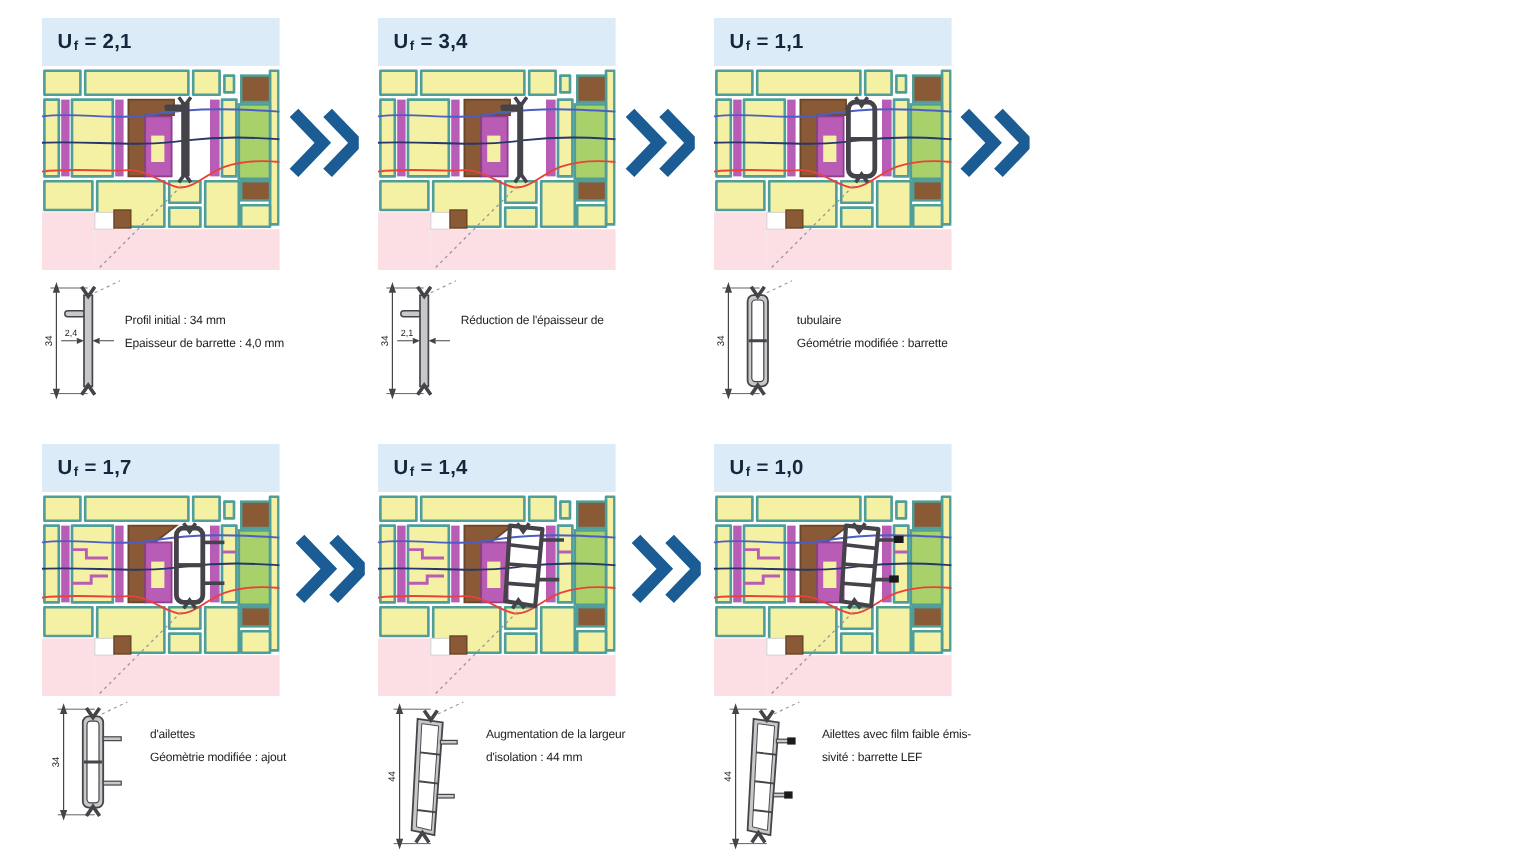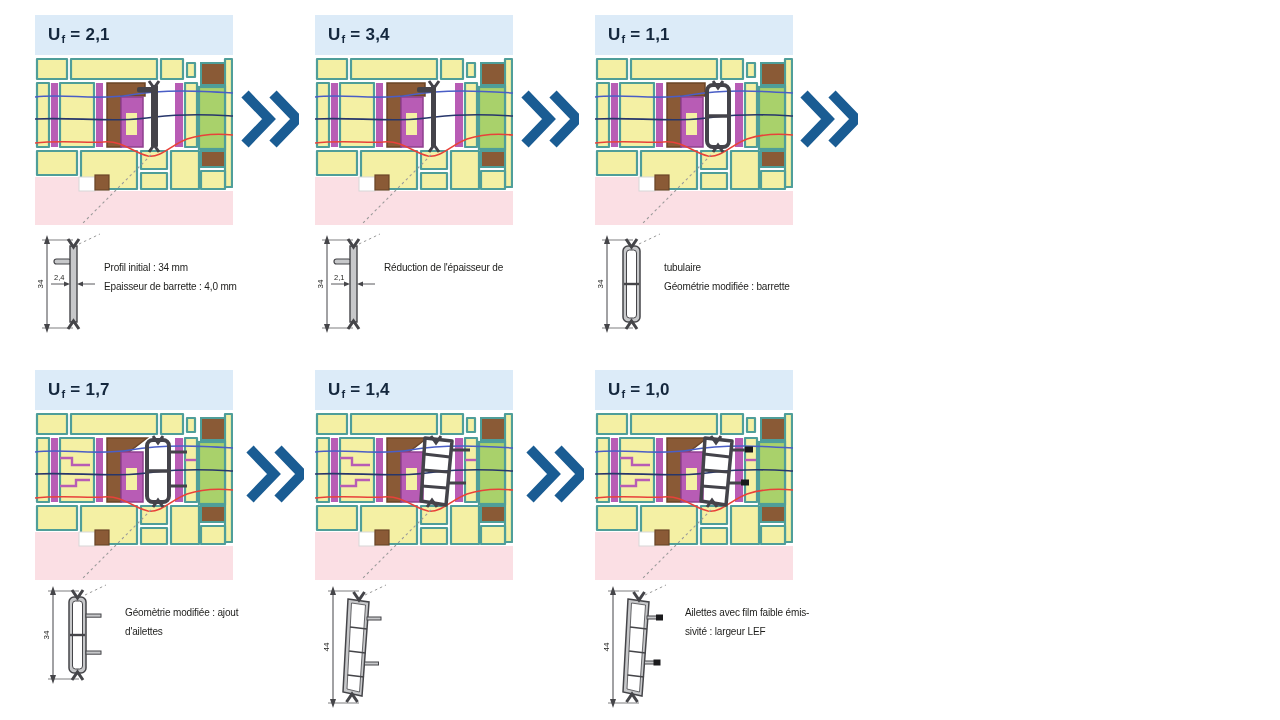--- a/index.html
+++ b/index.html
@@ -286,22 +286,22 @@
         <path d="M42,11 L63,1" fill="none" stroke="#9a9a9a" stroke-width="1" stroke-dasharray="2.5,3"></path>
         <rect x="26" y="13" width="17" height="76" rx="5" fill="#c7c8ca" stroke="#454549" stroke-width="1.5"></rect>
         <rect x="29.5" y="17" width="10" height="68" rx="3" fill="#ffffff" stroke="#454549" stroke-width="1"></rect>
         <line x1="27" y1="51" x2="42" y2="51" stroke="#454549" stroke-width="2.4"></line>
         <rect x="43" y="30" width="15" height="3.2" fill="#c7c8ca" stroke="#454549" stroke-width="1"></rect>
         <rect x="43" y="67" width="15" height="3.2" fill="#c7c8ca" stroke="#454549" stroke-width="1"></rect>
         <path d="M29,6 L34.5,14 L40,6" fill="none" stroke="#454549" stroke-width="3"></path>
         <path d="M29,96 L34.5,88 L40,96" fill="none" stroke="#454549" stroke-width="3"></path>
       </svg>
     <div class="desc">
+      <span>d'ailettes</span>
       <span>Géomètrie modifiée : ajout</span>
-      <span>d'ailettes</span>
     </div>
   </section>
 
   <section class="panel p5 row2">
     <header class="uf">
       <span>U</span>
         <sub>f</sub>
       <span class="eq">=</span>
       <span>1,4</span>
     </header>
@@ -360,20 +360,24 @@
         <path d="M25,15 L46,18 L39,112 L20,108 Z" fill="#c7c8ca" stroke="#454549" stroke-width="1.5"></path>
         <path d="M28.5,19 L42.5,21 L36.5,108 L24,105 Z" fill="#ffffff" stroke="#454549" stroke-width="0.8"></path>
         <line x1="27" y1="43" x2="44" y2="45" stroke="#454549" stroke-width="1.6"></line>
         <line x1="26" y1="67" x2="42.5" y2="69" stroke="#454549" stroke-width="1.6"></line>
         <line x1="24.5" y1="91" x2="41" y2="93" stroke="#454549" stroke-width="1.6"></line>
         <rect x="44" y="33" width="14" height="3" fill="#c7c8ca" stroke="#454549" stroke-width="1"></rect>
         <rect x="41.5" y="78" width="14" height="3" fill="#c7c8ca" stroke="#454549" stroke-width="1"></rect>
         <path d="M30.5,8 L36,16 L41.5,8" fill="none" stroke="#454549" stroke-width="3"></path>
         <path d="M23.5,118 L29,110 L34.5,118" fill="none" stroke="#454549" stroke-width="3"></path>
       </svg>
+    <div class="desc">
+      <span>Augmentation de la largeur</span>
+      <span>d'isolation  : 44 mm</span>
+    </div>
   </section>
 
   <section class="panel p6 row2">
     <header class="uf">
       <span>U</span>
         <sub>f</sub>
       <span class="eq">=</span>
       <span>1,0</span>
     </header>
     <svg class="xsec" viewBox="0 0 198 170">
@@ -437,21 +441,21 @@
         <line x1="24.5" y1="91" x2="41" y2="93" stroke="#454549" stroke-width="1.6"></line>
         <rect x="44" y="32" width="14" height="3" fill="#c7c8ca" stroke="#454549" stroke-width="1"></rect>
         <rect x="41.5" y="77" width="14" height="3" fill="#c7c8ca" stroke="#454549" stroke-width="1"></rect>
         <rect x="53" y="30.5" width="7" height="6" fill="#1b1b1d"></rect>
         <rect x="50.5" y="75.5" width="7" height="6" fill="#1b1b1d"></rect>
         <path d="M30.5,8 L36,16 L41.5,8" fill="none" stroke="#454549" stroke-width="3"></path>
         <path d="M23.5,118 L29,110 L34.5,118" fill="none" stroke="#454549" stroke-width="3"></path>
       </svg>
     <div class="desc">
       <span>Ailettes avec film faible émis-</span>
-      <span>sivité : largeur LEF</span>
+      <span>sivité : barrette LEF</span>
     </div>
   </section>
 
   <div class="chev c1"><svg width="58" height="62" viewBox="0 0 58 62">
         <polyline points="4,6 28,31 4,56" fill="none" stroke="#1a5c93" stroke-width="10"></polyline>
         <polyline points="32,6 56,31 32,56" fill="none" stroke="#1a5c93" stroke-width="10"></polyline>
       </svg></div>
   <div class="chev c2"><svg width="58" height="62" viewBox="0 0 58 62">
         <polyline points="4,6 28,31 4,56" fill="none" stroke="#1a5c93" stroke-width="10"></polyline>
         <polyline points="32,6 56,31 32,56" fill="none" stroke="#1a5c93" stroke-width="10"></polyline>

